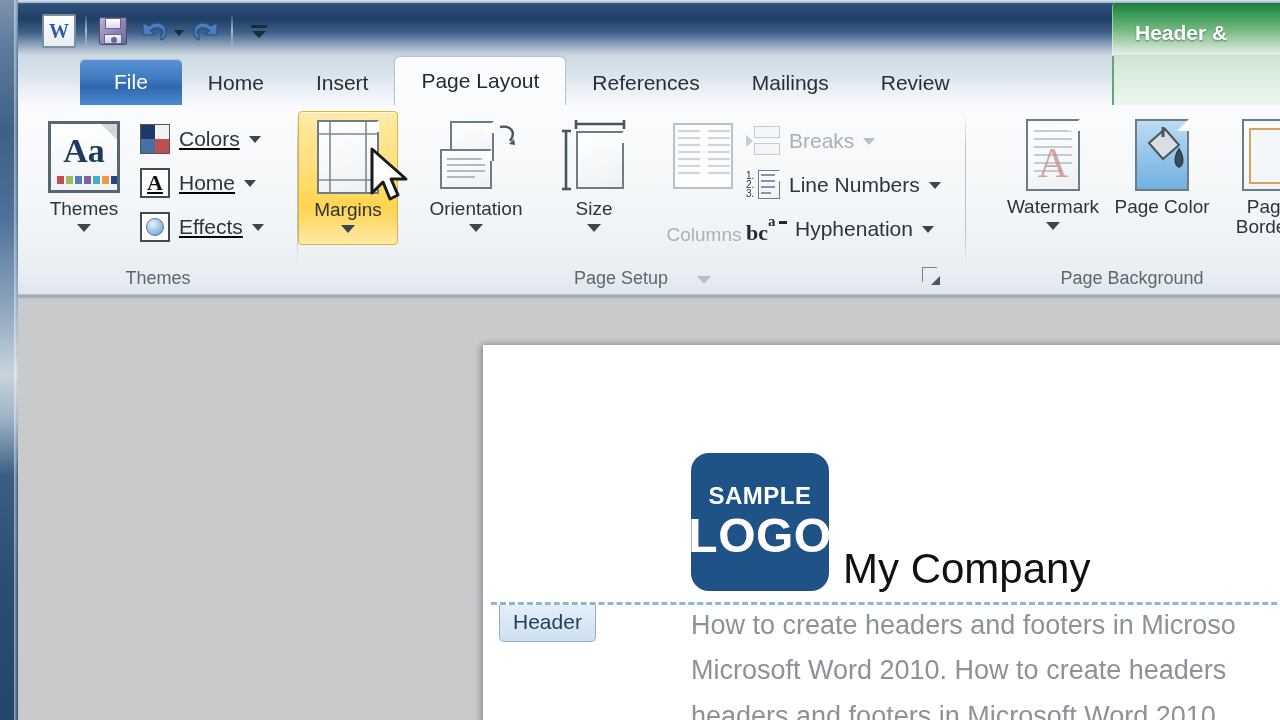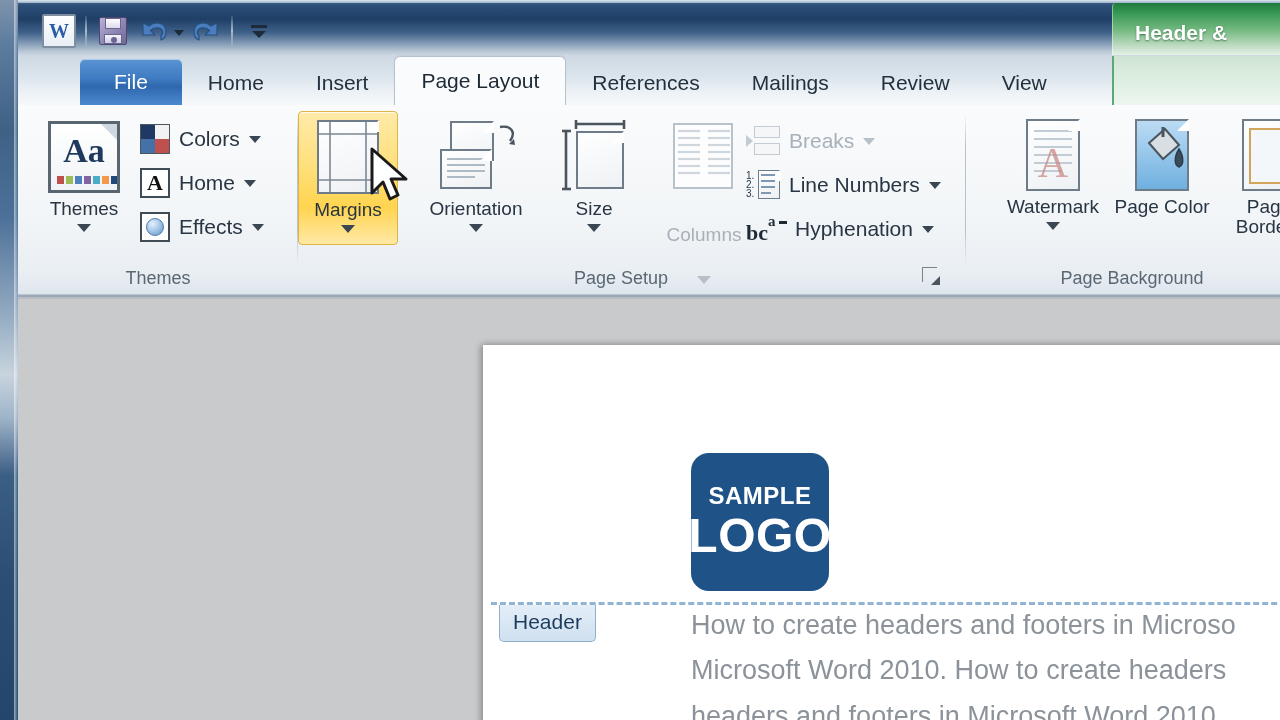--- a/index.html
+++ b/index.html
@@ -383,23 +383,20 @@
           <span>Page Layout</span>
         </div>
       <div class="tab">
           <span>References</span>
         </div>
       <div class="tab">
           <span>Mailings</span>
         </div>
       <div class="tab">
           <span>Review</span>
-        </div>
-      <div class="tab">
-          <span>View</span>
         </div>
     </div>
   </div>
 
   <div class="ribbon">
 
     <div class="group" style="left:0; width:280px;">
 
       <div class="bigbtn" style="left:14px; top:8px; width:104px;">
         <div class="themes-icon">
@@ -412,21 +409,21 @@
               <i style="background:#8064a2"></i>
             <i style="background:#4bacc6"></i>
               <i style="background:#f79646"></i>
             <i style="background:#1f497d"></i>
           </div>
         </div>
         <div class="lbl">Themes</div>
         <div class="caret"></div>
       </div>
 
-      <div style="position:absolute; left:122px; top:12px;">
+      <div style="position:absolute; left:122px; top:12px;text-decoration:underline;">
 
         <div class="smallbtn">
           <div class="ico-colors">
             <span style="background:#1f3864"></span>
               <span style="background:#f2f2f2"></span>
             <span style="background:#4472a8"></span>
               <span style="background:#c0504d"></span>
           </div>
           <div class="txt">Colors</div>
           <div class="caret"></div>
@@ -627,20 +624,21 @@
   </div>
 
   <div class="canvas">
     <div class="page">
 
       <div class="logo">
         <div class="l1">SAMPLE</div>
         <div class="l2">LOGO</div>
       </div>
 
+      <div class="company">My Company</div>
 
       <div class="header-divider"></div>
       <div class="header-tag">Header</div>
 
       <div class="body-text">
         <div>How to create headers and footers in Microso</div>
         <div>Microsoft Word 2010.   How to create headers</div>
         <div>headers and footers in Microsoft Word 2010.</div>
       </div>
     </div>

